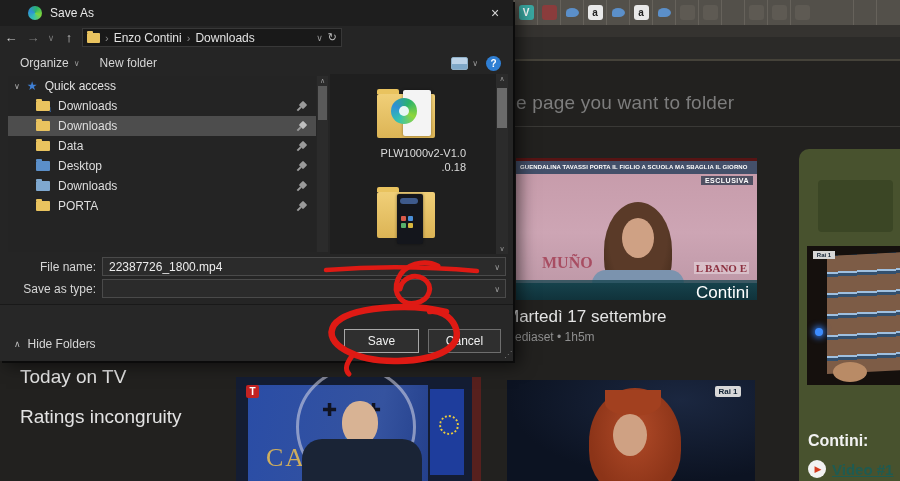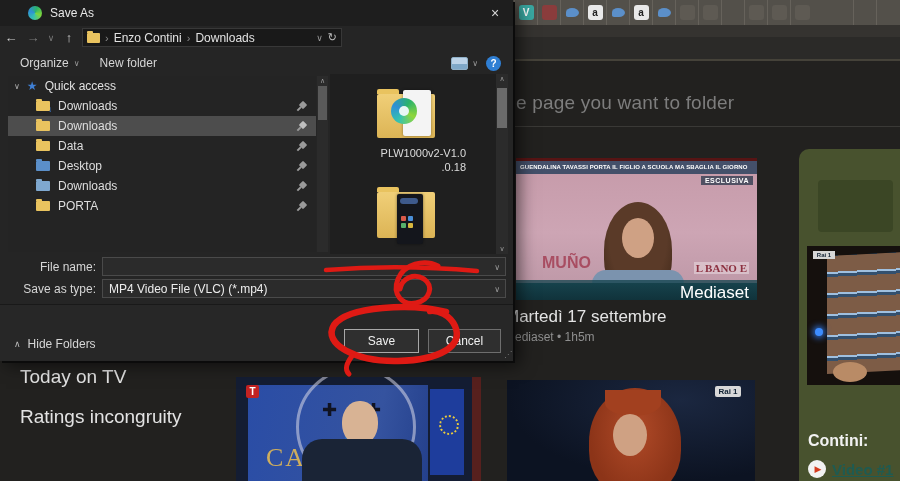--- a/index.html
+++ b/index.html
@@ -31,21 +31,21 @@
   .page-divider { position:absolute; left:513px; top:126px; width:387px; height:1px; background:#3a3936; }
 
   
   .card1 { position:absolute; left:516px; top:158px; width:241px; height:142px; background:#c9a0ae; overflow:hidden; border-top:3px solid #571414; }
   .card1 .cap { position:absolute; left:0; top:0; width:100%; height:13px; background:#44506a; color:#fff; font-size:6px; font-weight:bold; line-height:13px; padding-left:4px; letter-spacing:.1px; white-space:nowrap; overflow:hidden; }
   .card1 .badge { position:absolute; right:4px; top:15px; background:rgba(40,55,75,.75); color:#fff; font-size:7px; font-weight:bold; padding:1px 4px; letter-spacing:.5px; }
   .card1 .body { position:absolute; left:0; top:13px; width:100%; height:106px; background:linear-gradient(180deg,#c79cab 0%,#cda5b4 55%,#c09aa9 100%); }
   .card1 .hair { position:absolute; left:88px; top:28px; width:68px; height:96px; background:radial-gradient(ellipse at 50% 35%, #5a3a28 0 60%, #3e2718 100%); border-radius:50% 50% 40% 40%; }
   .card1 .face { position:absolute; left:106px; top:44px; width:32px; height:40px; background:#cfa184; border-radius:50%; }
   .card1 .shirt { position:absolute; left:76px; top:96px; width:92px; height:32px; background:#7b93ae; border-radius:14px 14px 0 0; }
-  .card1 .txt-left { position:absolute; left:26px; top:80px; color:#a23a50; font-family:Liberation Sans, sans-serif; font-weight:bold; font-size:16px; opacity:.8; }
+  .card1 .txt-left { position:absolute; left:26px; top:80px; color:#a23a50; font-family:Liberation Serif, serif; font-weight:bold; font-size:16px; opacity:.8; }
   .card1 .txt-right { position:absolute; right:8px; top:88px; color:#8c3040; font-family:"Liberation Serif","DejaVu Serif",serif; font-weight:bold; font-size:11px; background:rgba(235,220,225,.55); padding:0 2px; }
   .card1 .midband { position:absolute; left:0; top:119px; width:100%; height:8px; background:rgba(25,70,80,.8); }
   .card1 .brandband { position:absolute; left:0; top:122px; width:100%; height:20px; background:linear-gradient(180deg,#16424c,#0f3038); color:#fff; font-size:17px; text-align:right; padding-right:8px; line-height:20px; }
 
   .v1-title { position:absolute; left:505px; top:307px; font-size:17px; color:#e4e4e4; }
   .v1-meta { position:absolute; left:505px; top:330px; font-size:12px; color:#8f8f8f; }
 
   .link-a { position:absolute; left:20px; top:366px; font-size:19px; color:#e3e3e3; }
   .link-b { position:absolute; left:20px; top:406px; font-size:19px; color:#e3e3e3; }
 
@@ -241,21 +241,21 @@
     <div class="body">
       <div class="hair"></div>
       <div class="face"></div>
       <div class="shirt"></div>
       <div class="txt-left">MUÑO</div>
       <div class="txt-right">L BANO E</div>
     </div>
     <div class="cap">GUENDALINA TAVASSI PORTA IL FIGLIO A SCUOLA MA SBAGLIA IL GIORNO</div>
     <div class="badge">ESCLUSIVA</div>
     <div class="midband"></div>
-    <div class="brandband">Mediaset</div>
+    <div class="brandband">Contini</div>
   </div>
   <div class="v1-title">Martedì 17 settembre</div>
   <div class="v1-meta">Mediaset  •  1h5m</div>
 
   <div class="link-a">Today on TV</div>
   <div class="link-b">Ratings incongruity</div>
 
   <div class="card2">
     <div class="flag">
       <div class="ring"></div>
@@ -399,27 +399,27 @@
     </div>
     <div class="fa-scroll">
       <span class="arr" style="top:1px;">∧</span>
       <div class="thumb"></div>
       <span class="arr" style="bottom:1px;">∨</span>
     </div>
 
     <div class="fieldrow" style="top:257px;">
       <span class="lbl">File name:</span>
       <div class="combo">
+        <input value="22387726_1800.mp4" style="">
         <span class="dd">∨</span>
       </div>
     </div>
     <div class="fieldrow" style="top:279px;align-items:center;">
       <span class="lbl">Save as type:</span>
       <div class="combo">
-        <span>MP4 Video File (VLC) (*.mp4)</span>
         <span class="dd">∨</span>
       </div>
     </div>
 
     <div class="footer">
       <div class="hidefolders">
         <span class="chev">∧</span>
         <span>Hide Folders</span>
       </div>
       <div class="btn save">Save</div>

